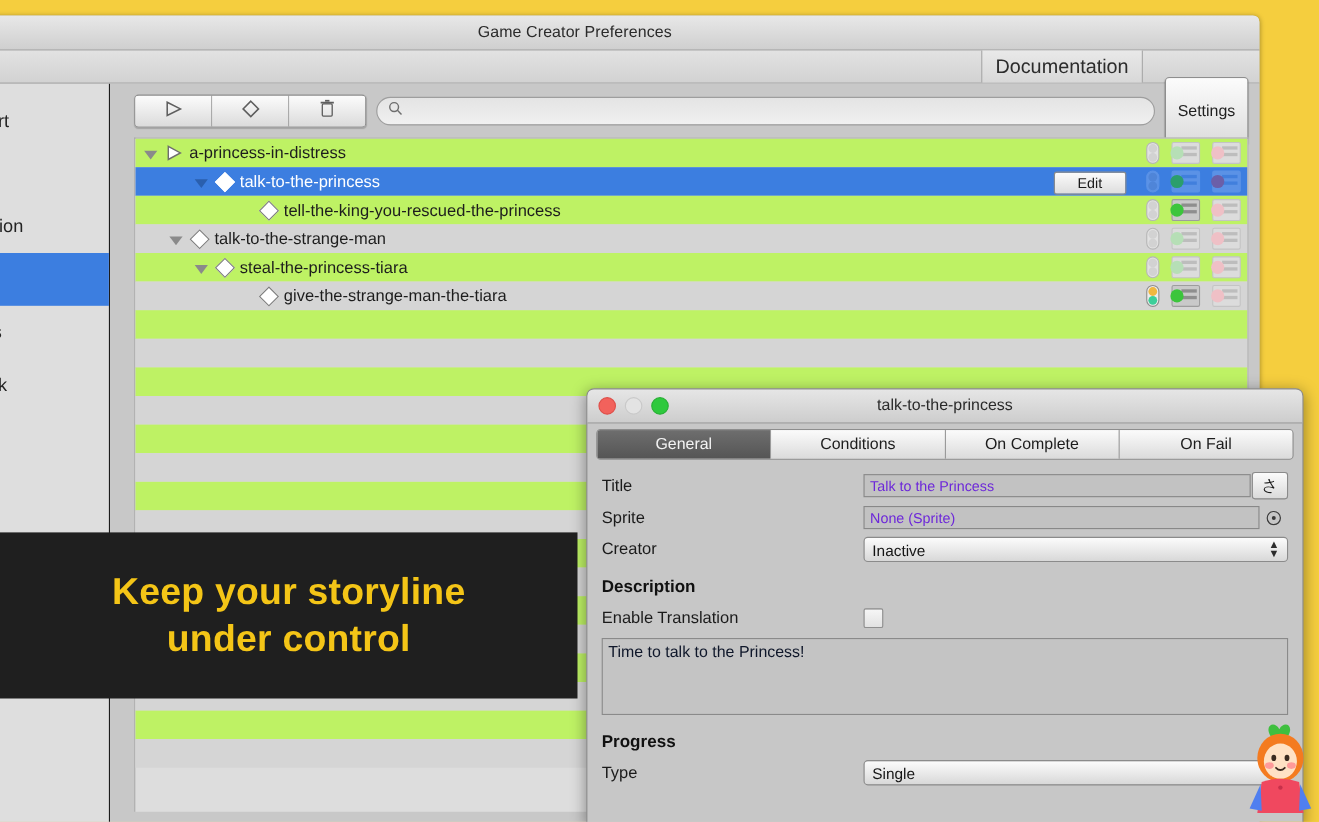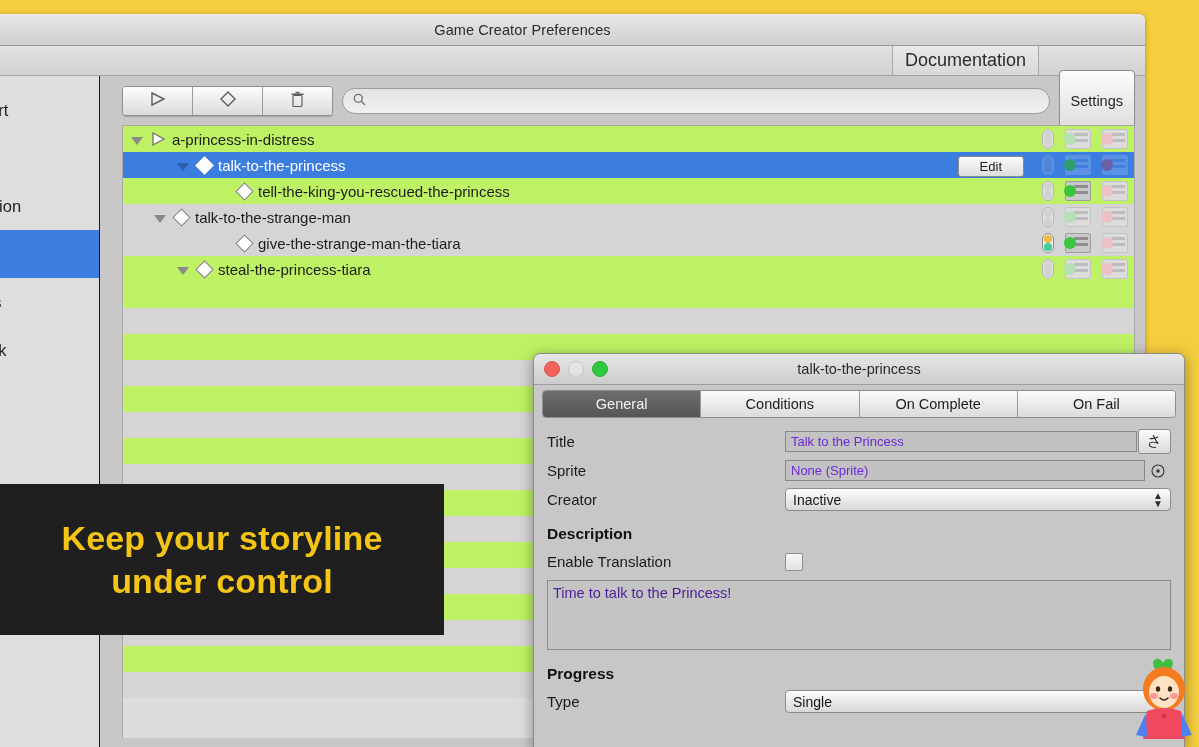--- a/index.html
+++ b/index.html
@@ -333,33 +333,33 @@
   .chk {
     width: 16px; height: 16px;
     border: 1px solid #8f8f8f; border-radius: 2px;
     background: linear-gradient(to bottom,#f6f6f6 0%,#e2e2e2 100%);
   }
   .ta {
     margin-top: 4px;
     height: 70px;
     background: #c4c4c4;
     border: 1px solid #8a8a8a;
-    font-size: 14.5px; color: #4c1d95;
+    font-size: 14.5px; color: #0f172a;
     padding: 4px 5px;
     box-sizing: border-box;
     resize: none; outline: none;
     width: 100%;
     font-family: "Liberation Sans", sans-serif;
   }
 
   
   .promo {
     position: absolute;
     left: 0; top: 484px;
-    width: 444px; height: 151px;
+    width: 525px; height: 151px;
     background: #1f1f1f;
     display: flex; align-items: center; justify-content: center;
     text-align: center;
   }
   .promo-text {
     color: #f4c517;
     font-size: 34px;
     font-weight: bold;
     line-height: 1.25;
     letter-spacing: .2px;
@@ -528,52 +528,52 @@
                 </span>
               <span class="ic-list">
                   <span class="dot"></span>
                 </span>
               <span class="ic-list red">
                   <span class="dot"></span>
                 </span>
             </span>
           </div>
 
+          <div class="trow odd" style="padding-left:54px">
+            <span class="twist open"></span>
+            <span class="gicon">
+                <span class="diamond"></span>
+              </span>
+            <span class="tlabel">steal-the-princess-tiara</span>
+            <span class="row-right">
+              <span class="ic-traffic">
+                  <i></i>
+                  <i></i>
+                </span>
+              <span class="ic-list">
+                  <span class="dot"></span>
+                </span>
+              <span class="ic-list red">
+                  <span class="dot"></span>
+                </span>
+            </span>
+          </div>
+
           <div class="trow even" style="padding-left:94px">
             <span class="twist none"></span>
             <span class="gicon">
                 <span class="diamond"></span>
               </span>
             <span class="tlabel">give-the-strange-man-the-tiara</span>
             <span class="row-right">
               <span class="ic-traffic on">
                   <i></i>
                   <i></i>
                 </span>
               <span class="ic-list on">
-                  <span class="dot"></span>
-                </span>
-              <span class="ic-list red">
-                  <span class="dot"></span>
-                </span>
-            </span>
-          </div>
-
-          <div class="trow odd" style="padding-left:54px">
-            <span class="twist open"></span>
-            <span class="gicon">
-                <span class="diamond"></span>
-              </span>
-            <span class="tlabel">steal-the-princess-tiara</span>
-            <span class="row-right">
-              <span class="ic-traffic">
-                  <i></i>
-                  <i></i>
-                </span>
-              <span class="ic-list">
                   <span class="dot"></span>
                 </span>
               <span class="ic-list red">
                   <span class="dot"></span>
                 </span>
             </span>
           </div>
 
           <div class="trow odd"></div>
           <div class="trow even"></div>

